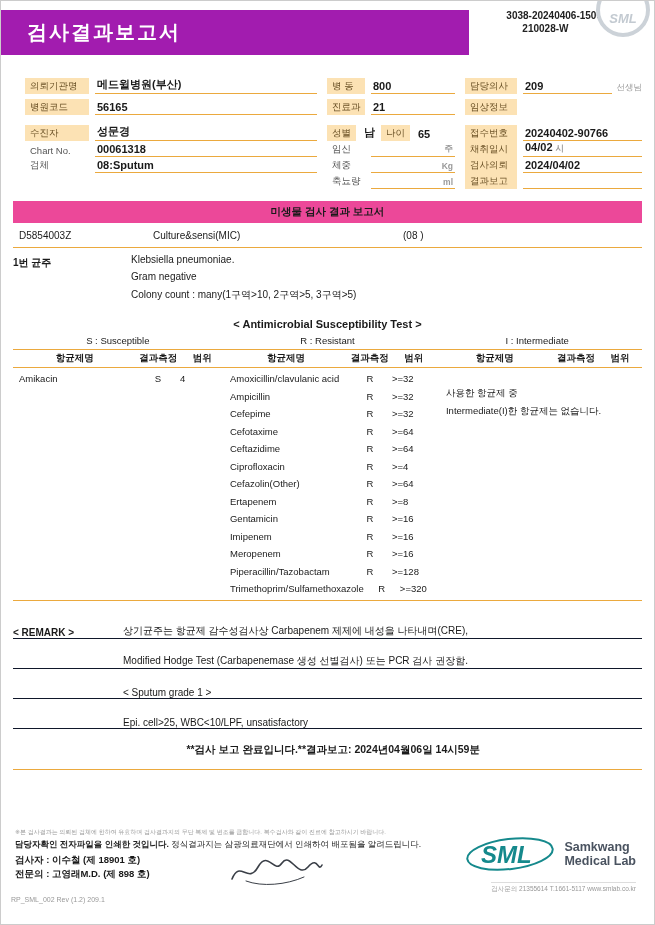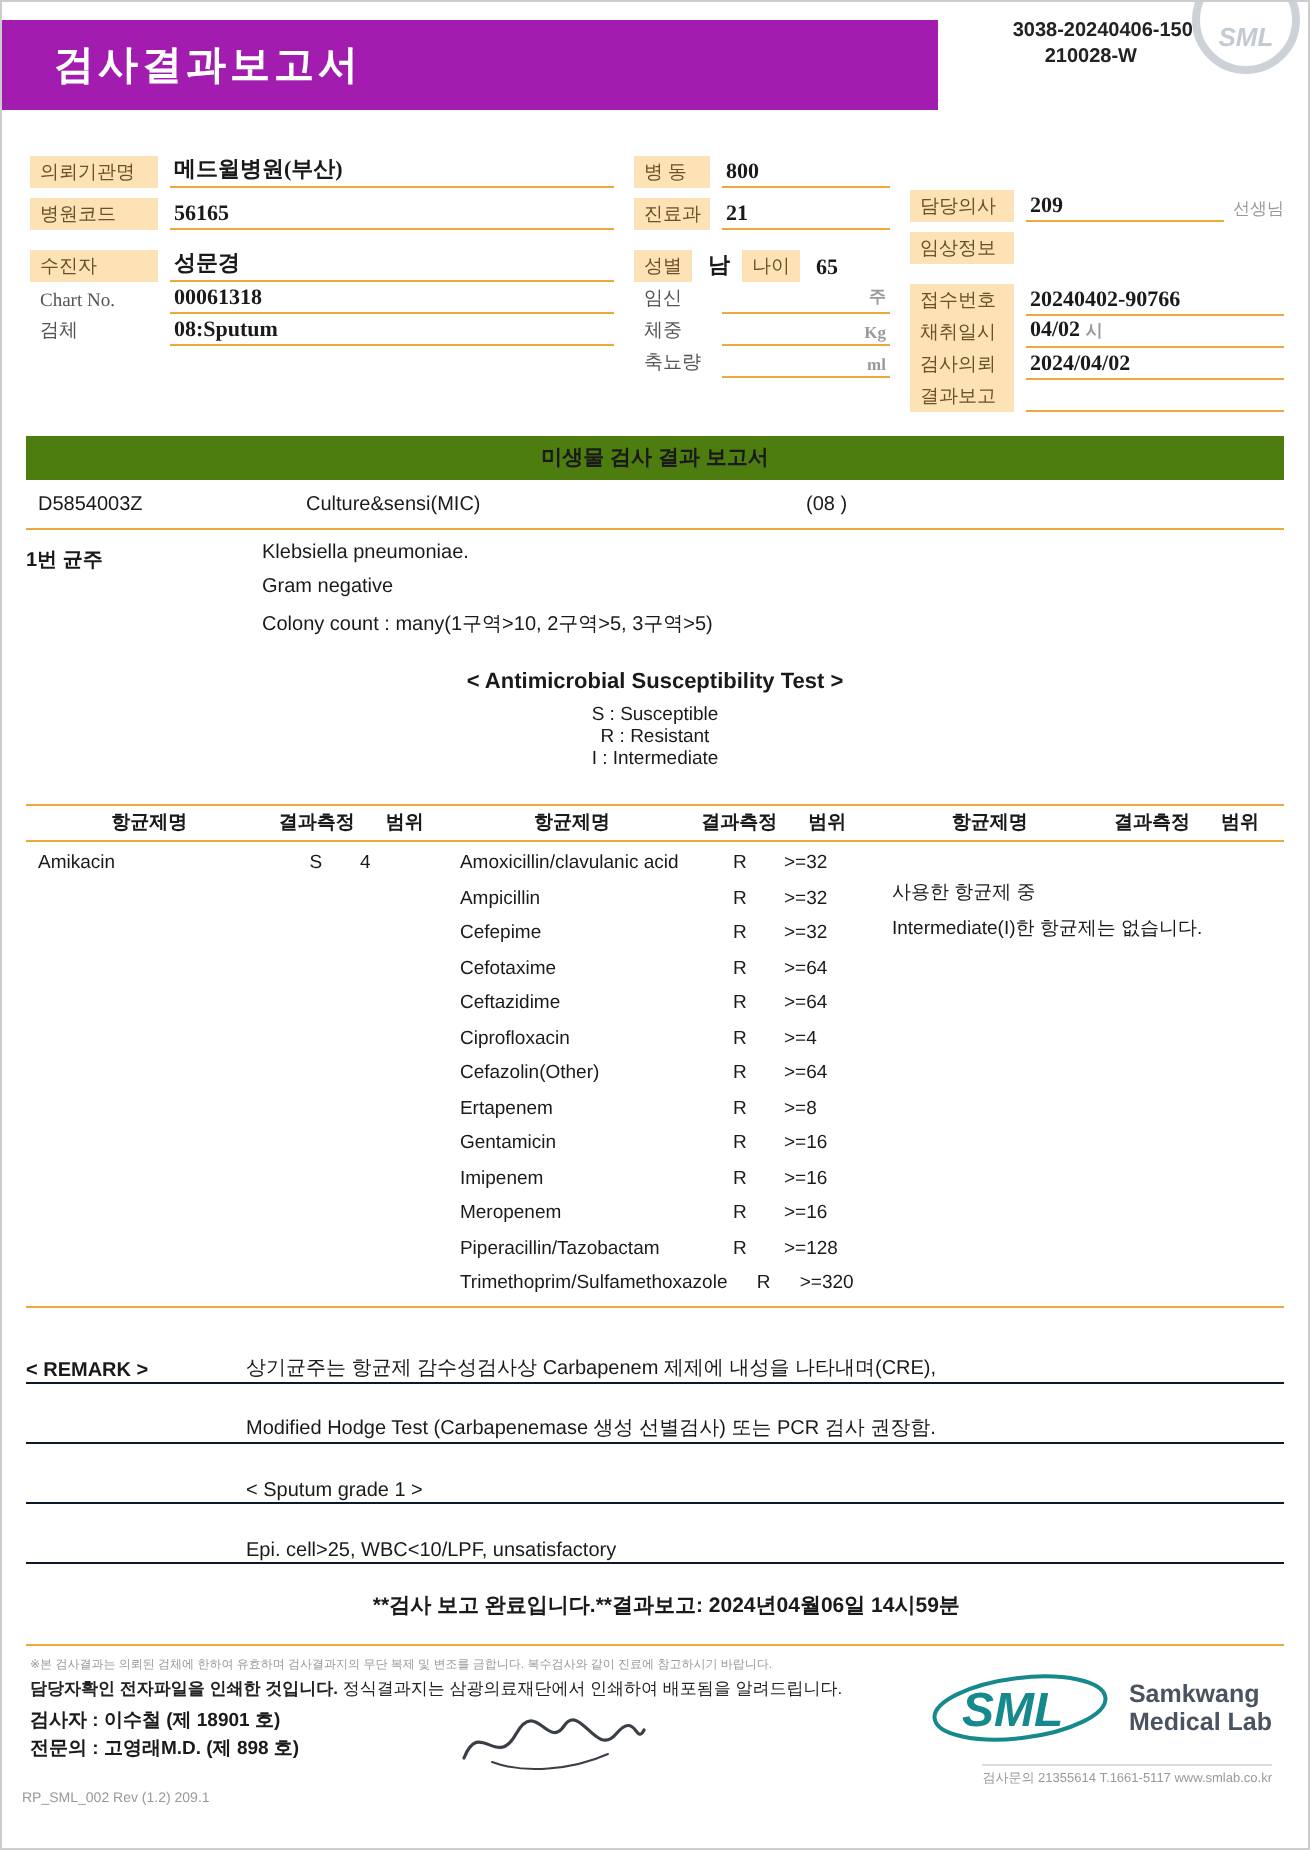--- a/index.html
+++ b/index.html
@@ -9,51 +9,51 @@
 
   
   .header { position:relative; height:58px; }
   .header-bar { position:absolute; left:0; top:9px; width:468px; height:45px; background:#a21caf; display:flex; align-items:center; padding-left:26px; }
   .header-title { color:#fff; font-size:20px; font-weight:bold; letter-spacing:2px; }
   .doc-nos { position:absolute; right:52px; top:8px; font-size:10px; font-weight:bold; color:#222; line-height:13px; }
   .doc-no2 { margin-left:16px; }
   .logo-circle { position:absolute; right:4px; top:-18px; width:54px; height:54px; border:4px solid #ccd2d8; border-radius:50%; color:#c3cad1; display:flex; align-items:flex-end; justify-content:center; font-size:13px; font-style:italic; font-weight:bold; padding-bottom:7px; background:#fff; }
 
   
-  .info { display:flex; padding:14px 12px 0 14px; gap:10px;font-family:Liberation Serif, serif; }
+  .info { display:flex; padding:14px 12px 0 24px; gap:10px; }
   .icol1 { width:292px; }
   .icol2 { width:128px; }
-  .icol3 { flex:1;margin-top:17px; }
+  .icol3 { flex:1; }
   .f-row { display:flex; align-items:flex-end; height:21px; }
   .f-row.small { height:16px; }
   .blk2 { margin-top:10px; }
   .lbl { background:#FCE2B4; color:#6a5126; font-size:9.5px; padding:2px 5px 1px; margin-right:6px; white-space:nowrap; }
   .icol1 .lbl { width:64px; }
   .icol2 .lbl { width:38px; }
   .icol3 .lbl { width:52px; }
   .lbl.plain { background:none; color:#555; }
   .lbl.sm { width:auto; }
   .val { font-weight:bold; font-size:11px; border-bottom:1px solid #EBA93E; flex:1; padding:0 2px 1px; white-space:nowrap; }
   .val.center-unit { display:flex; justify-content:flex-end; }
   .val2 { font-weight:bold; font-size:11px; padding:0 6px 1px 2px; }
   .suffix { font-size:8.5px; color:#999; margin-left:5px; white-space:nowrap; }
   .unit { font-size:8.5px; color:#999; }
 
   
-  .band { margin:12px 12px 0; background:#4d7c0f; text-align:center; font-weight:bold; font-size:10.5px; padding:4px 0; }
+  .band { margin:12px 12px 0; background:#ec4899; text-align:center; font-weight:bold; font-size:10.5px; padding:4px 0; }
   .spec-row { margin:0 12px; display:flex; padding:7px 6px 6px; border-bottom:1px solid #EBA93E; font-size:10px; }
   .spec-code { width:134px; }
   .spec-name { width:250px; }
   .strain { margin:6px 12px 0; display:flex; font-size:10px; }
   .strain-label { width:118px; font-weight:bold; padding-top:2px; }
   .strain-lines > div { height:17px; }
 
   
   .ast-title { text-align:center; font-weight:bold; font-size:11px; margin-top:13px; }
-  .legend { display:flex; margin:5px 12px 0; border-bottom:1px solid #EBA93E; font-size:9.5px; padding-bottom:17px;flex-direction:column; }
+  .legend { display:flex; margin:5px 12px 0; border-bottom:1px solid #EBA93E; font-size:9.5px; padding-bottom:3px; }
   .legend span { flex:1; text-align:center; }
   .ast-head { display:flex; margin:0 12px; border-bottom:1px solid #EBA93E; font-size:9.5px; font-weight:bold; padding:2px 0; }
   .ast-head .g { display:flex; }
   .g1 { width:212px; } .g2 { width:212px; } .g3 { width:207px; }
   .h-name { flex:1; text-align:center; }
   .h-res { width:44px; text-align:center; }
   .h-rng { width:44px; text-align:center; }
   .ast-body { display:flex; margin:2px 12px 0; font-size:9.5px; border-bottom:1px solid #EBA93E; padding-bottom:2px; min-height:230px; }
   .ast-row { display:flex; height:17.5px; align-items:center; }
   .a-name { flex:1; padding-left:6px; white-space:nowrap; }

